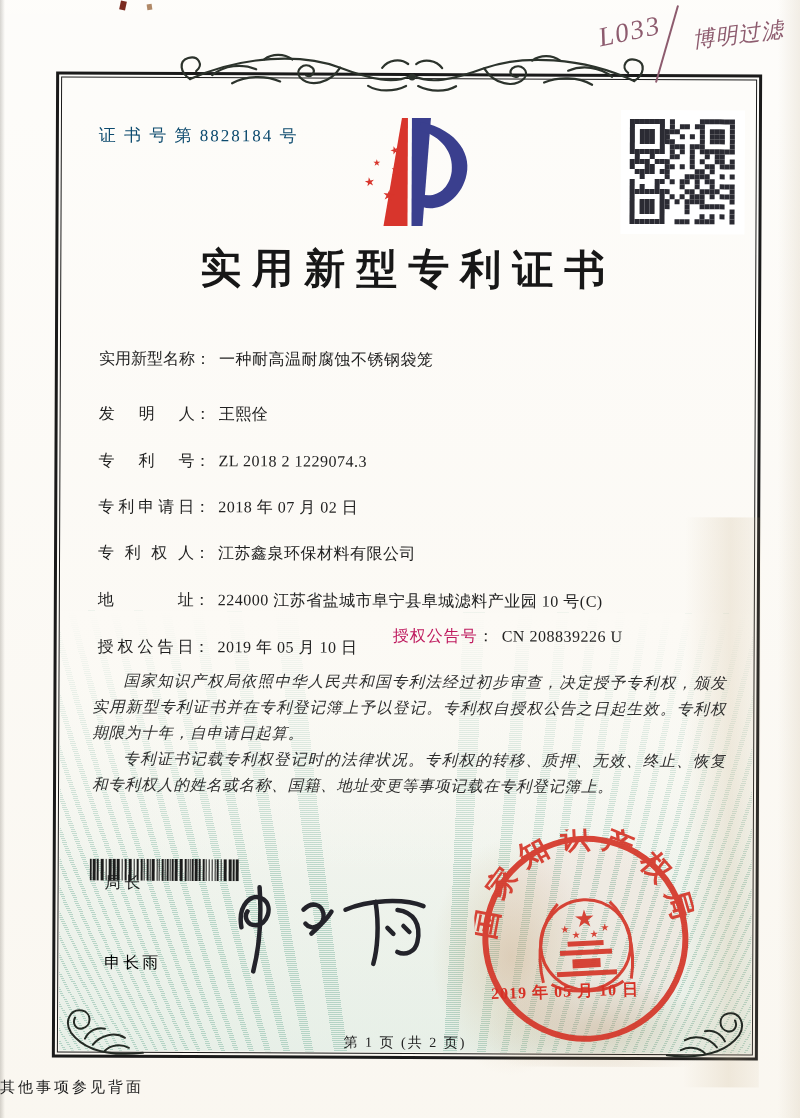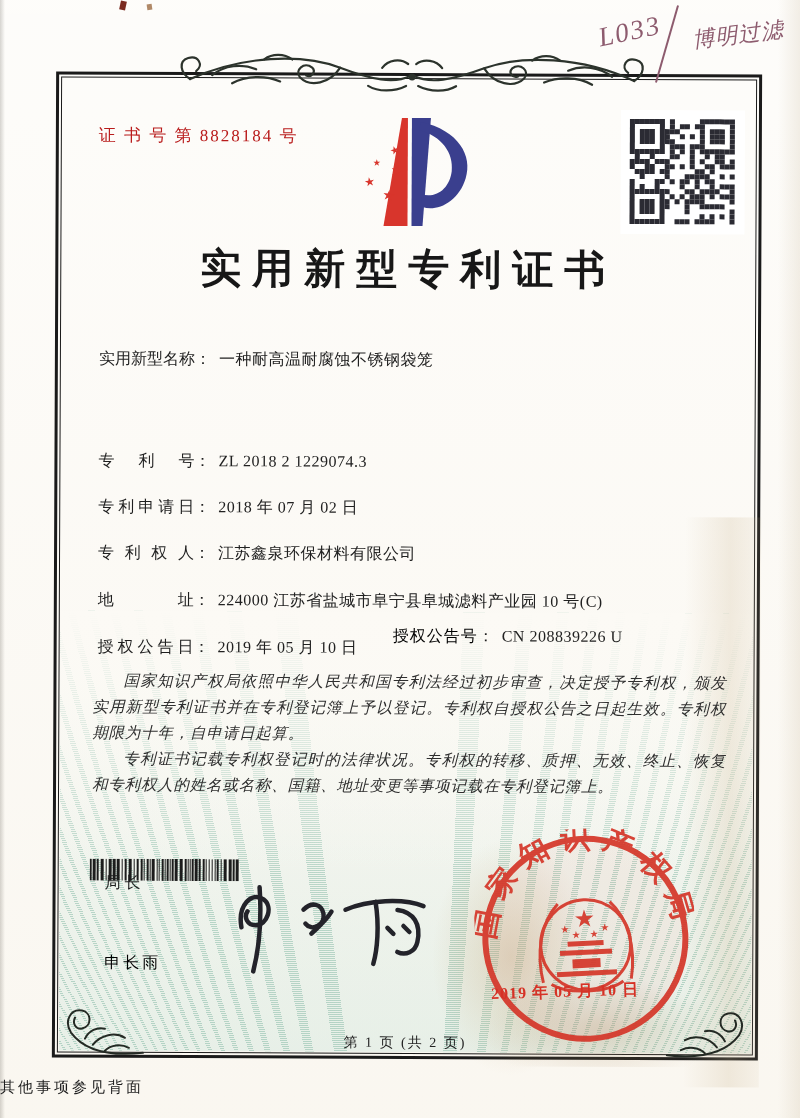--- a/index.html
+++ b/index.html
@@ -41,33 +41,33 @@
   .stain-b { left:628px; top:440px; width:76px; height:570px;
     background:linear-gradient(90deg, rgba(205,185,150,0), rgba(205,185,150,.25) 60%, rgba(205,185,150,.1)); }
   .stain-c { left:430px; top:900px; width:230px; height:90px;
     background:radial-gradient(ellipse at 50% 60%, rgba(176,146,104,.30), rgba(176,146,104,0) 72%); }
   
   .orn-top { position:absolute; left:113px; top:-30px; width:480px; height:64px; z-index:2; }
   .orn-corner { position:absolute; width:86px; height:56px; z-index:2; }
   .orn-bl { left:6px; top:928px; }
   .orn-br { right:6px; top:928px; transform:scaleX(-1); }
   
-  .cert-no { position:absolute; left:40px; top:49px; z-index:2; font-size:17px; letter-spacing:2px; color:#b91c1c; }
+  .cert-no { position:absolute; left:40px; top:49px; z-index:2; font-size:17px; letter-spacing:2px; color:#0c4a6e; }
   .logo { position:absolute; left:288px; top:36px; width:130px; height:128px; z-index:2; }
   .qr { position:absolute; left:562px; top:33px; width:124px; height:124px; z-index:2; background:#fff; }
   .title { position:absolute; left:0; top:166px; width:100%; text-align:center; z-index:2;
     font-size:41px; font-weight:bold; letter-spacing:11px; color:#171717; }
   
   .row { position:absolute; left:41px; z-index:2; font-size:16px; white-space:nowrap; }
   .flabel { display:inline-block; width:96px; text-align:justify; text-align-last:justify; color:#1f1f1f;margin-top:12px; }
   .fcolon { display:inline-block; margin-right:8px; color:#1f1f1f; }
   .fvalue { letter-spacing:.5px; color:#212121; }
   .r1{top:262px}.r2{top:317px}.r3{top:364px}.r4{top:410px}.r5{top:456px}.r6{top:503px}.r7{top:550px}
   .grant2 { position:absolute; left:336px; top:550px; z-index:2; font-size:16px; white-space:nowrap; }
-  .grant2 .glabel { letter-spacing:1px; color:#000000; }
+  .grant2 .glabel { letter-spacing:1px; color:#be185d; }
   
   .body-text { position:absolute; left:36px; top:593px; width:634px; z-index:2;
     font-size:15.5px; line-height:26px; letter-spacing:.8px; color:#2e2e2e; font-style:italic; text-align:justify; }
   .body-text p { text-indent:2em; }
   
   .barcode { position:absolute; left:34px; top:784px; width:150px; height:22px; z-index:2; }
   .director-title { position:absolute; left:49px; top:798px; z-index:2; font-size:16px; letter-spacing:4px; color:#1f1f1f; }
   .director-name  { position:absolute; left:49px; top:878px; z-index:2; font-size:16px; letter-spacing:3px; color:#000000; }
   .signature { position:absolute; left:152px; top:800px; width:236px; height:108px; z-index:2; }
   .seal { position:absolute; left:420px; top:752px; width:220px; height:220px; z-index:3; transform:rotate(-3deg); opacity:.93; }
@@ -388,20 +388,23 @@
         <rect x="89" y="109" width="5" height="5" fill="#2b2b33"></rect>
         <rect x="109" y="109" width="5" height="5" fill="#2b2b33"></rect>
       </svg>
     </div>
 
   <div class="title">实用新型专利证书</div>
 
   <div class="row r1">
     <span class="flabel">实用新型名称</span><span class="fcolon">：</span><span class="fvalue">一种耐高温耐腐蚀不锈钢袋笼</span>
   </div>
+  <div class="row r2">
+    <span class="flabel">发明人</span><span class="fcolon">：</span><span class="fvalue">王熙佺</span>
+  </div>
   <div class="row r3">
     <span class="flabel">专利号</span><span class="fcolon">：</span><span class="fvalue">ZL 2018 2 1229074.3</span>
   </div>
   <div class="row r4">
     <span class="flabel">专利申请日</span><span class="fcolon">：</span><span class="fvalue">2018 年 07 月 02 日</span>
   </div>
   <div class="row r5">
     <span class="flabel">专利权人</span><span class="fcolon">：</span><span class="fvalue">江苏鑫泉环保材料有限公司</span>
   </div>
   <div class="row r6">

